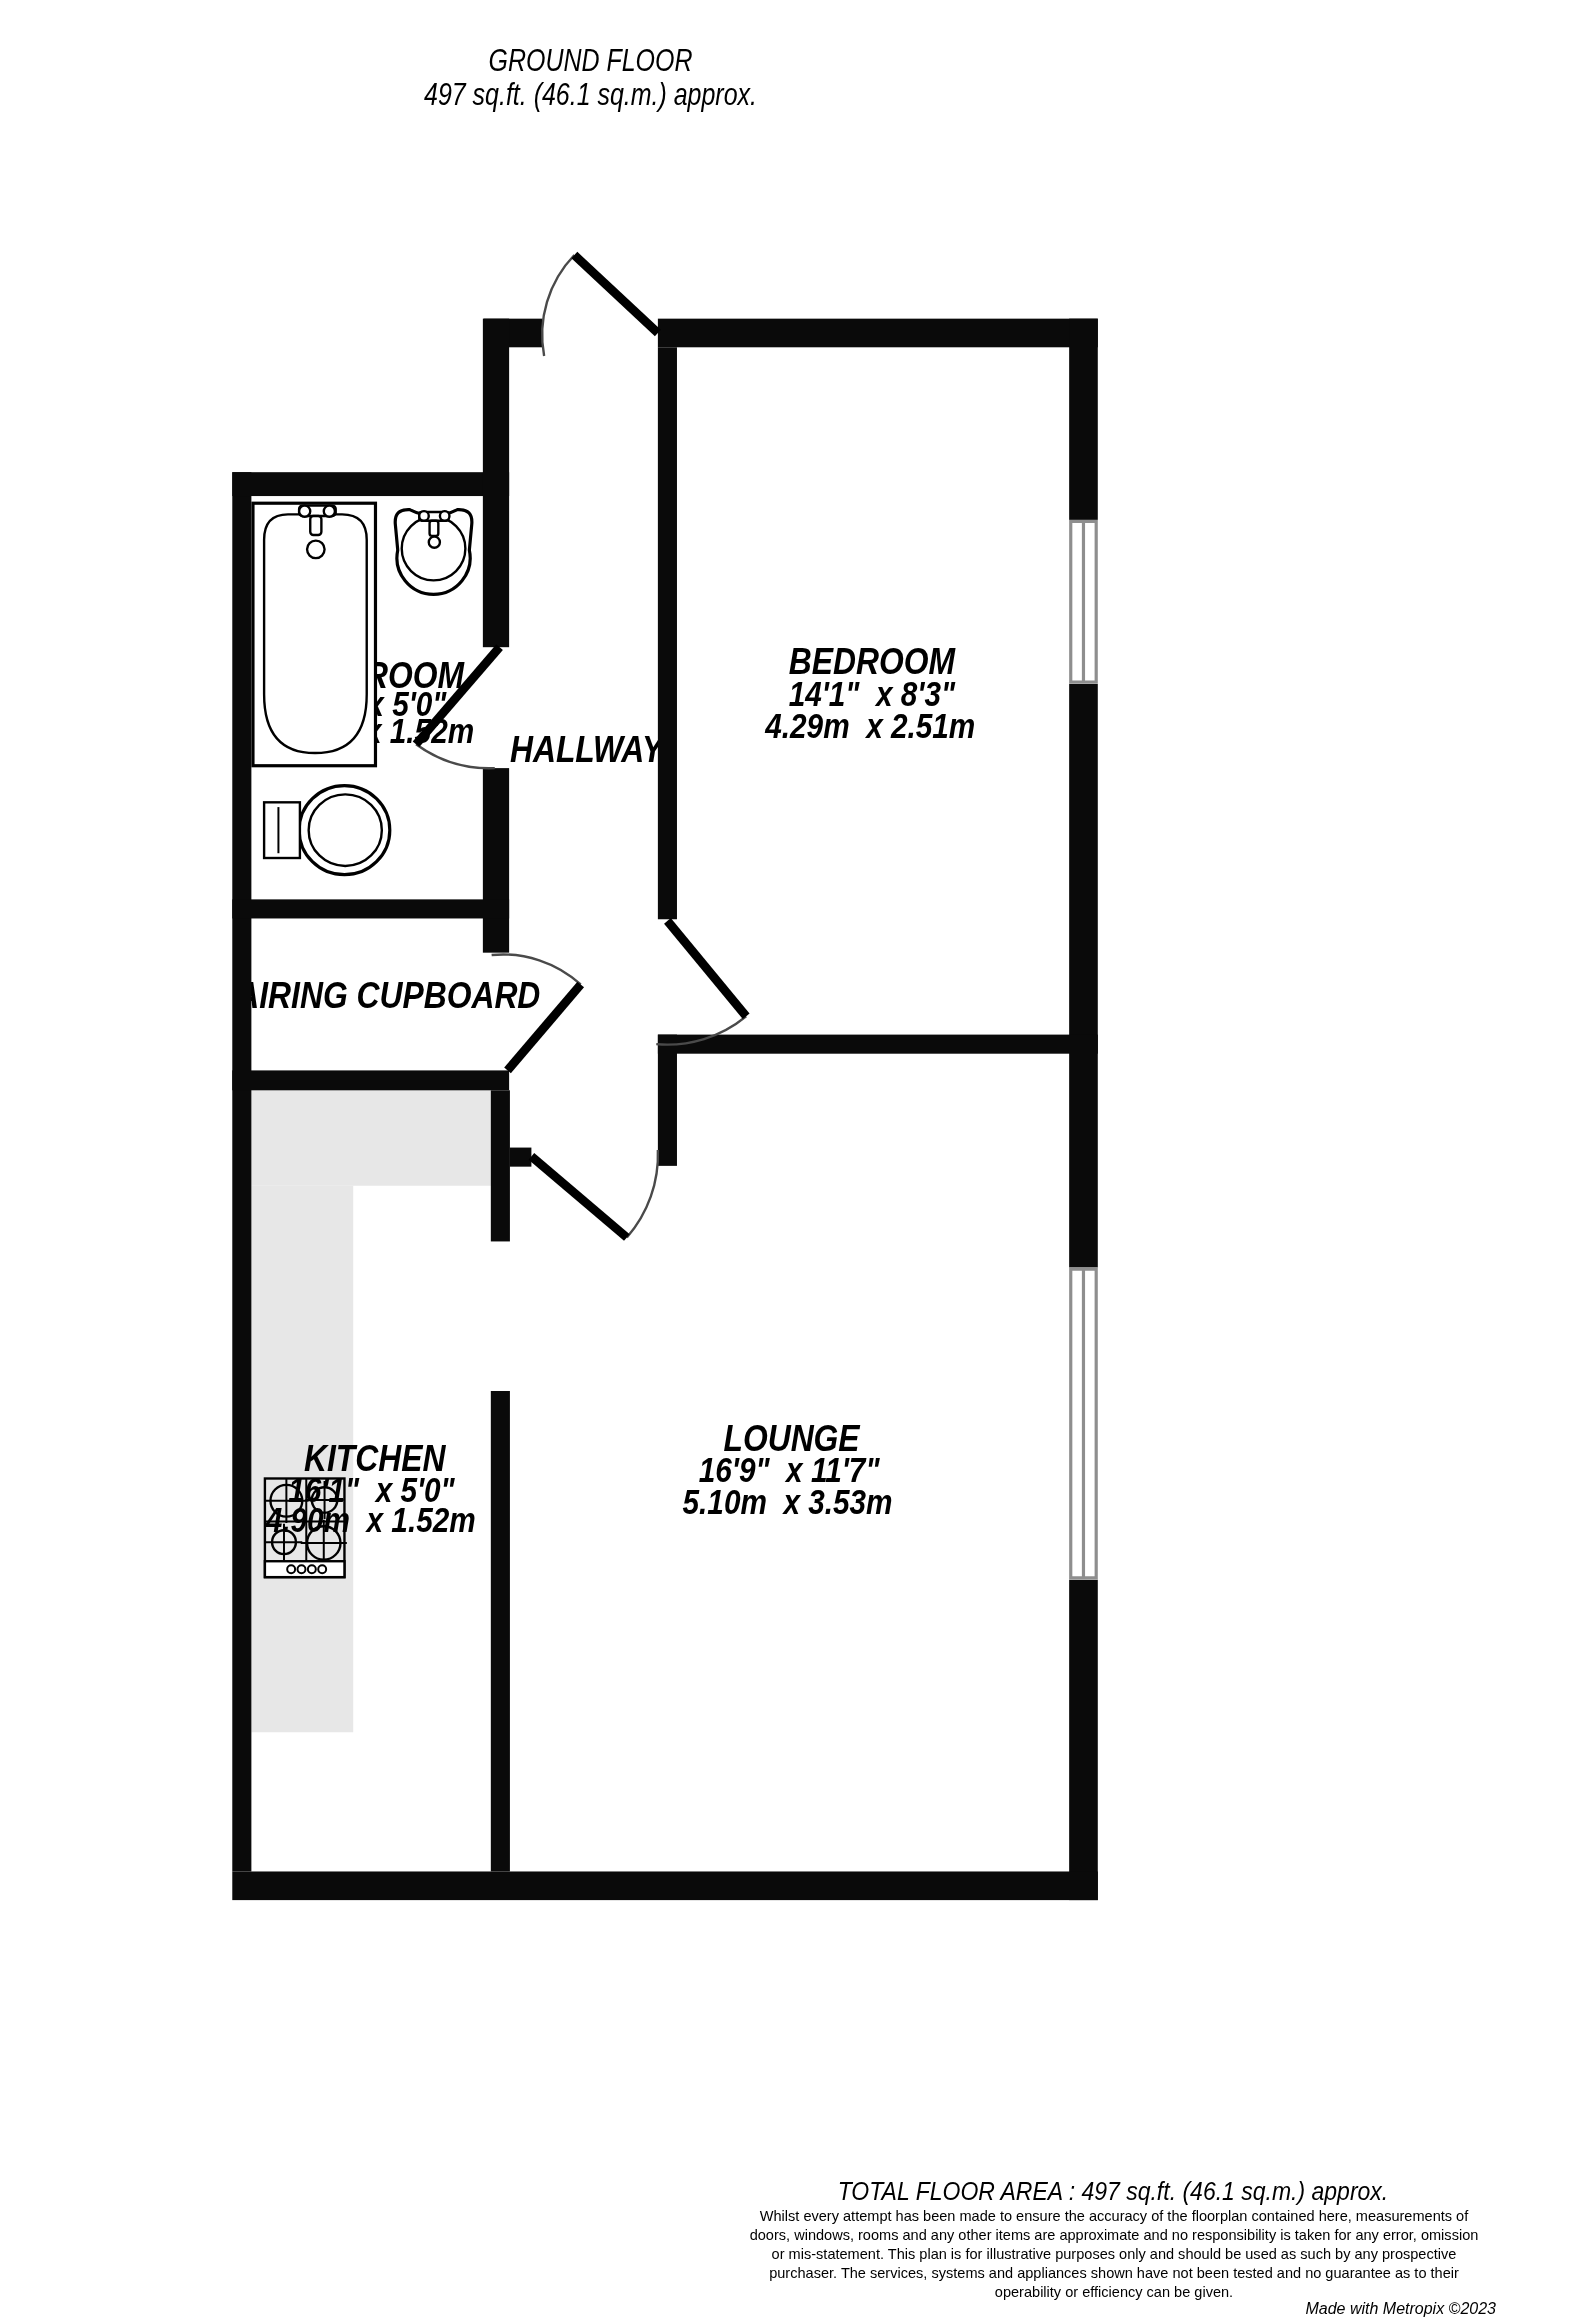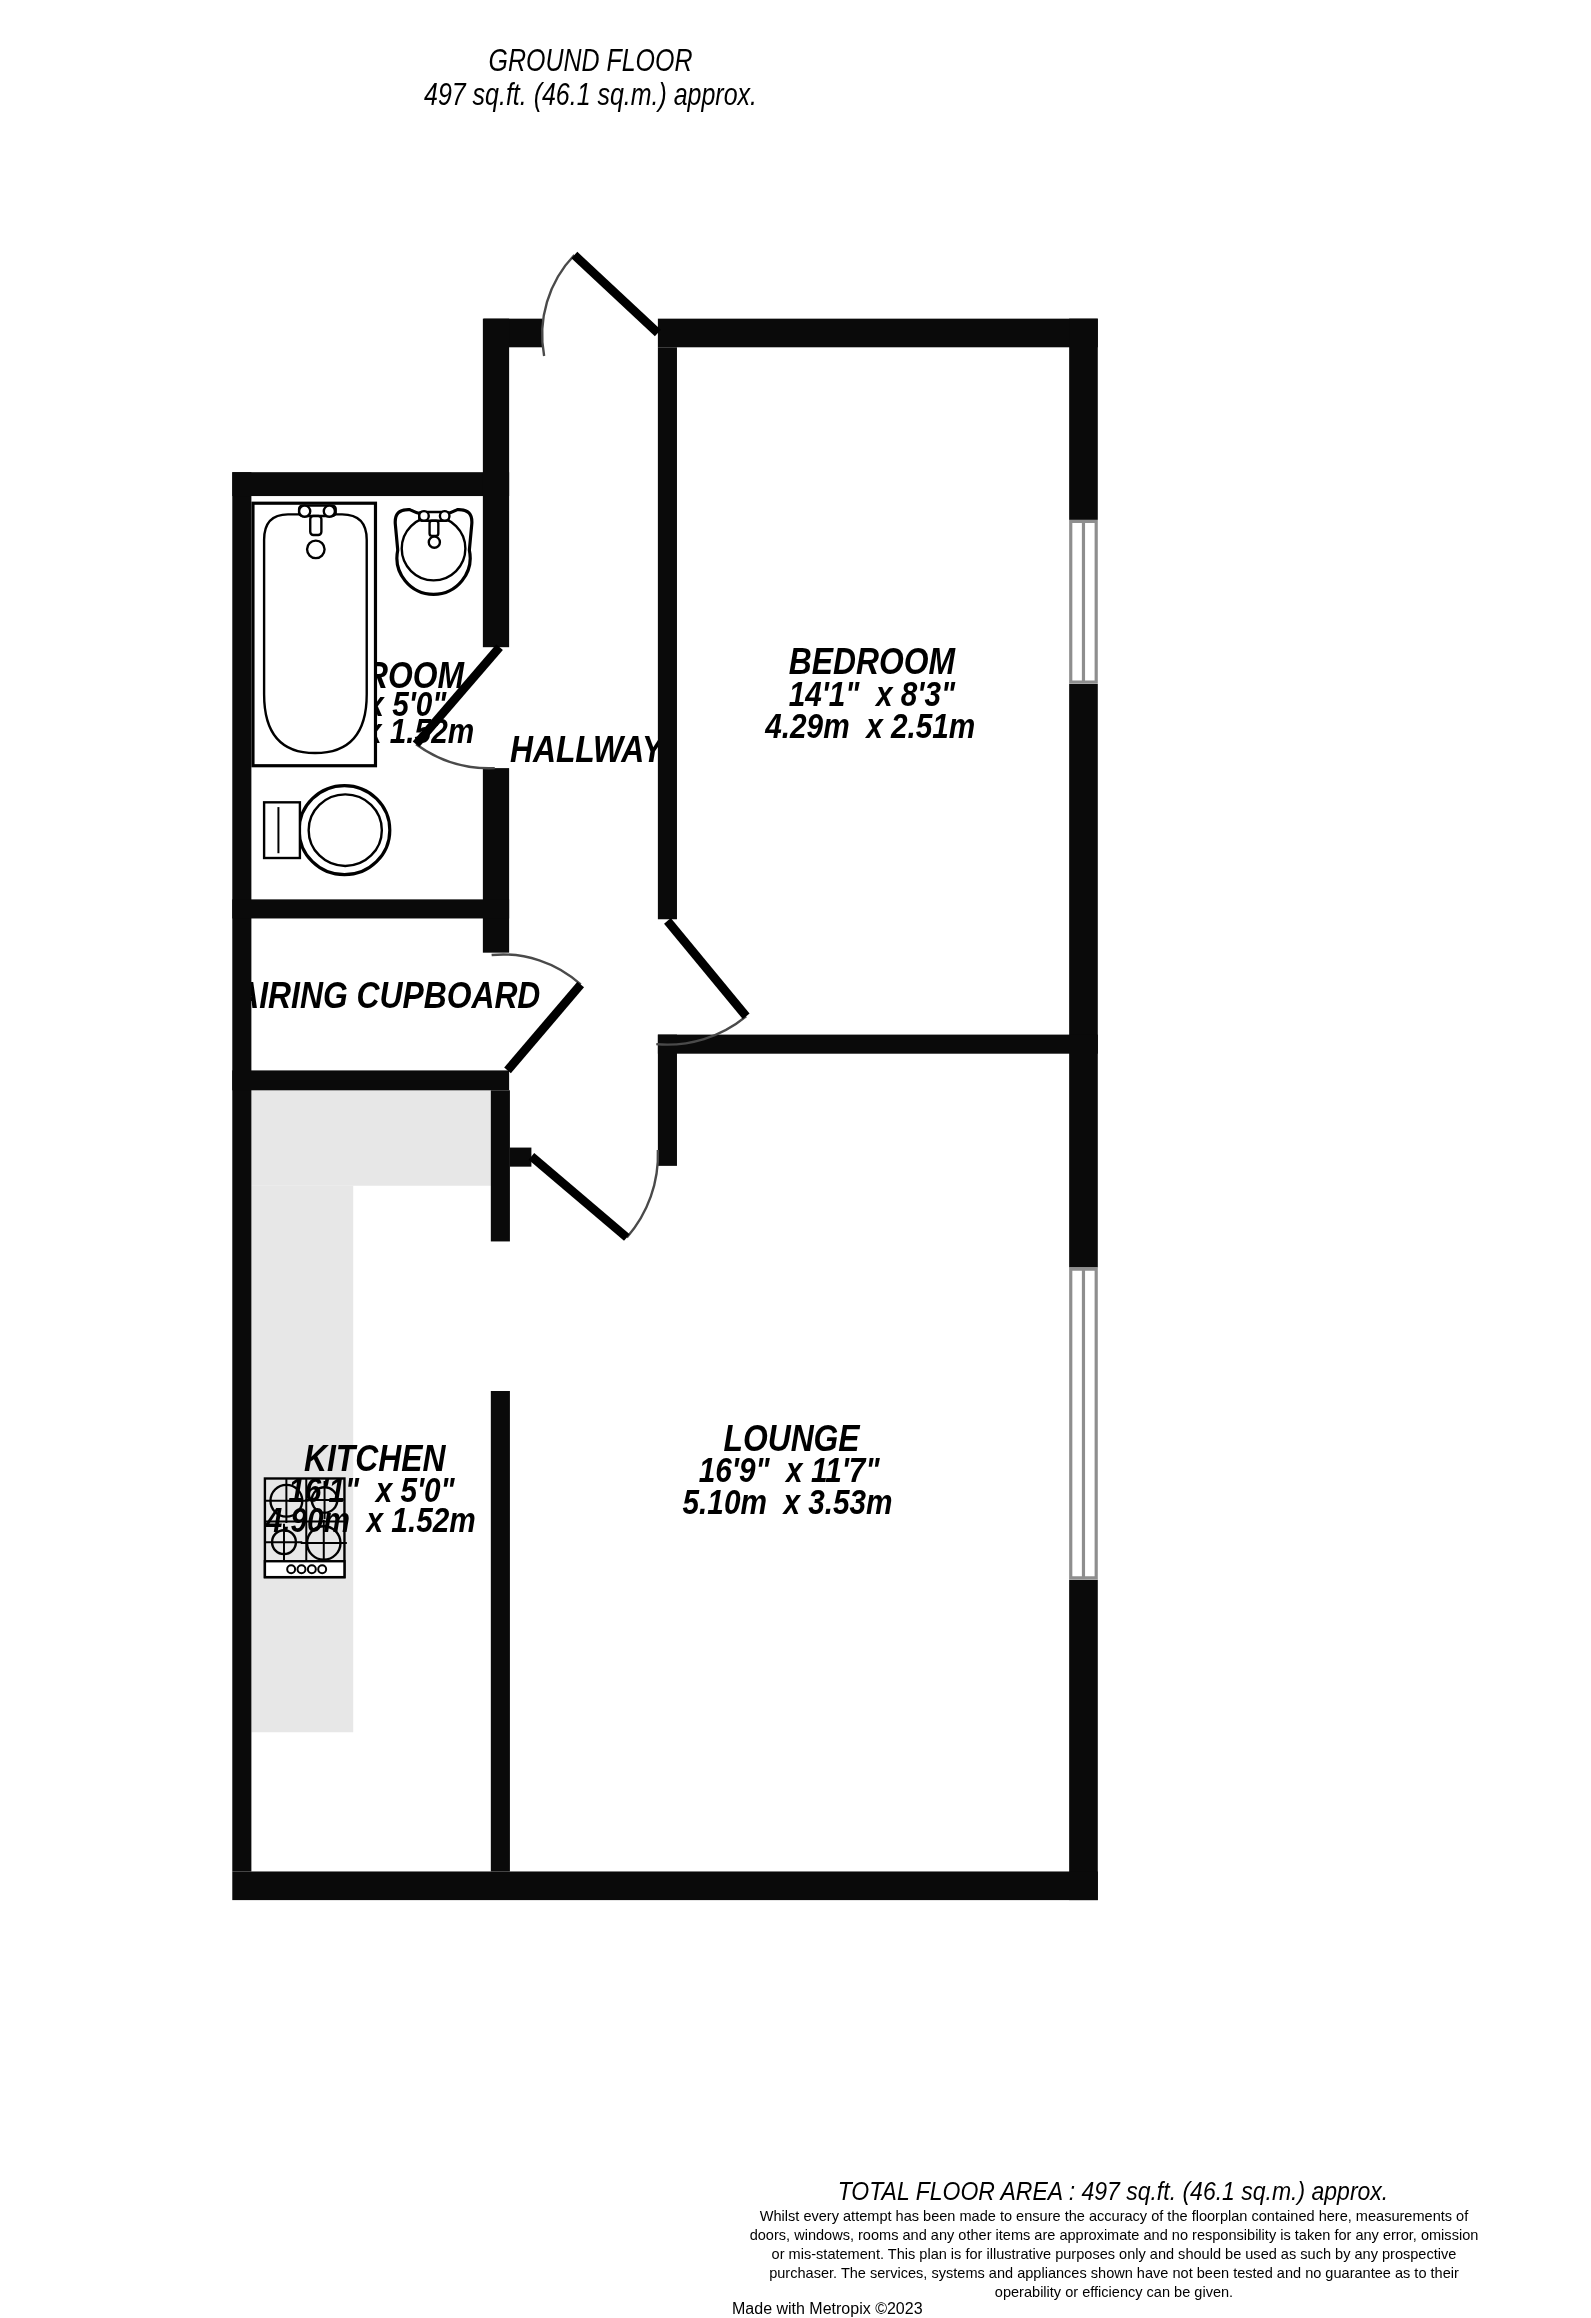--- a/index.html
+++ b/index.html
@@ -28,21 +28,21 @@
   .room-dim{font-size:43px;font-weight:bold;font-style:italic;}
 
   
   .title-block{position:absolute;left:272px;top:43px;width:637px;text-align:center;
     font-style:italic;font-size:32px;line-height:34px;transform:scaleX(0.78);
     transform-origin:center top;white-space:nowrap;}
   .total-line{position:absolute;left:715px;top:2177px;width:796px;text-align:center;
     font-style:italic;font-size:25px;transform:scaleX(0.92);transform-origin:center top;white-space:nowrap;}
   .disclaimer{position:absolute;left:732px;top:2206px;width:764px;text-align:center;
     font-size:15px;line-height:19px;transform:scaleX(0.97);transform-origin:center top;}
-  .credit{position:absolute;left:732px;top:2300px;width:764px;text-align:left;font-size:16px;}
+  .credit{position:absolute;left:732px;top:2300px;width:764px;text-align:right;font-size:16px;font-style:italic;}
 </style>
 </head>
 <body>
 
 <div class="page">
 
   <div class="title-block">
     <div>GROUND FLOOR</div>
     <div>497 sq.ft. (46.1 sq.m.) approx.</div>
   </div>

